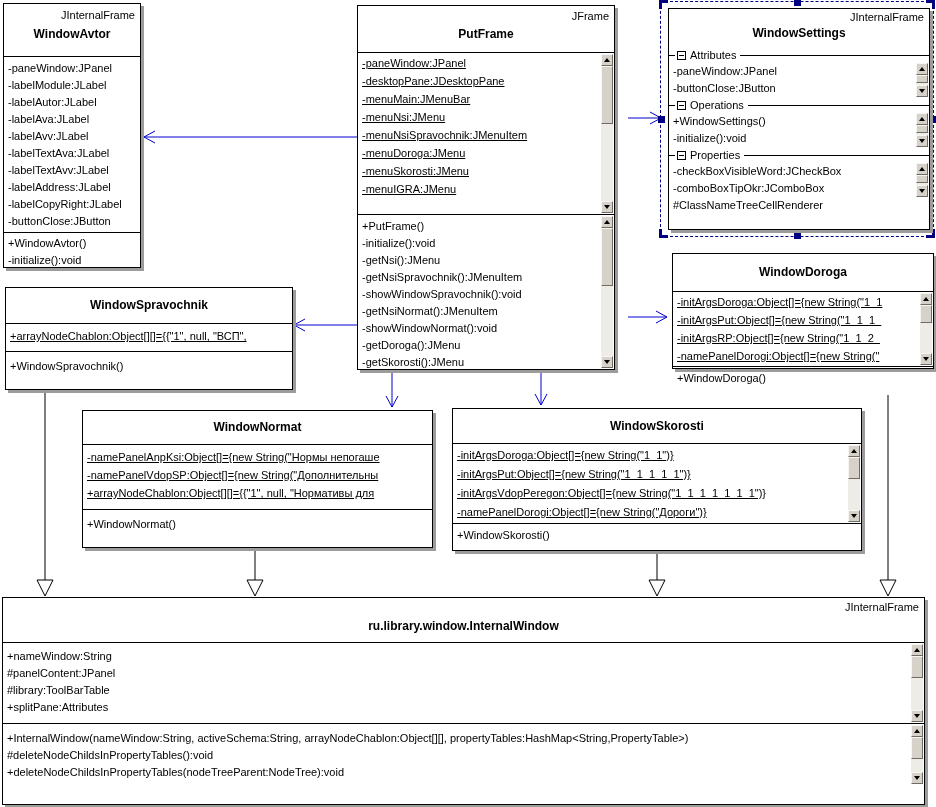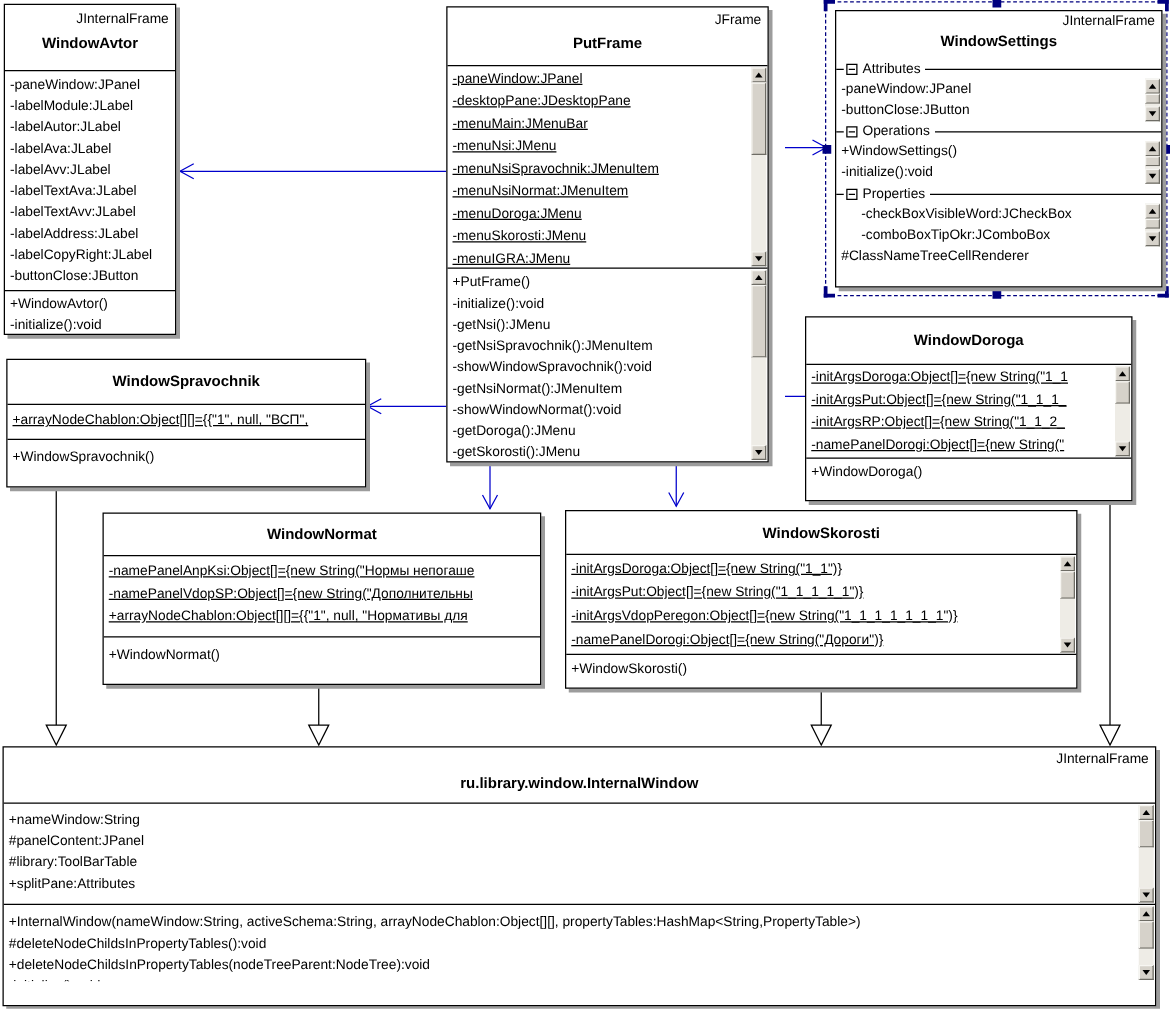--- a/index.html
+++ b/index.html
@@ -122,21 +122,20 @@
     <div style="height:46px;">
       <div class="stereo" style="padding-top:4px;">JFrame</div>
       <div class="cname" style="padding-top:5px;">PutFrame</div>
     </div>
     <div class="comp r18 hasvsb" style="height:162px;padding-top:2px;">
       <div class="row u">-paneWindow:JPanel</div>
       <div class="row u">-desktopPane:JDesktopPane</div>
       <div class="row u">-menuMain:JMenuBar</div>
       <div class="row u">-menuNsi:JMenu</div>
       <div class="row u">-menuNsiSpravochnik:JMenuItem</div>
-      <div class="row u">-menuNsiNormat:JMenuItem</div>
       <div class="row u">-menuDoroga:JMenu</div>
       <div class="row u">-menuSkorosti:JMenu</div>
       <div class="row u">-menuIGRA:JMenu</div>
       <div class="vsb" style="--th:58px;">
           <div class="sbtn">
             <span class="tri tri-up"></span>
           </div>
           <div class="sthumb"></div>
           <div class="strack"></div>
           <div class="sbtn">
@@ -222,21 +221,21 @@
             <span class="tri tri-down"></span>
           </div>
         </div>
     </div>
     <div class="ghdr">
       <span class="ln1"></span>
         <span class="gicon"></span>
       <span class="glabel">Properties</span>
         <span class="ln2"></span>
     </div>
-    <div class="gitems" style="height:34px;margin-left:16px;">
+    <div class="gitems" style="height:34px;">
       <div class="row">-checkBoxVisibleWord:JCheckBox</div>
       <div class="row">-comboBoxTipOkr:JComboBox</div>
       <div class="vsb" style="top:0;bottom:0;--th:8px;">
           <div class="sbtn">
             <span class="tri tri-up"></span>
           </div>
           <div class="sthumb"></div>
           <div class="strack"></div>
           <div class="sbtn">
             <span class="tri tri-down"></span>
@@ -253,21 +252,21 @@
       <div class="cname" style="padding-top:10px;">WindowSpravochnik</div>
     </div>
     <div class="comp" style="height:28px;padding-top:4px;">
       <div class="row u">+arrayNodeChablon:Object[][]={{"1", null, "ВСП",</div>
     </div>
     <div class="comp" style="height:38px;padding-top:6px;">
       <div class="row">+WindowSpravochnik()</div>
     </div>
   </div>
 
-  <div class="box" style="left:644px;top:253px;width:262px;height:148px;">
+  <div class="box" style="left:672px;top:253px;width:262px;height:116px;">
     <div style="height:37px;">
       <div class="cname" style="padding-top:11px;">WindowDoroga</div>
     </div>
     <div class="comp r18 hasvsb" style="height:75px;padding-top:2px;">
       <div class="row u">-initArgsDoroga:Object[]={new String("1_1</div>
       <div class="row u">-initArgsPut:Object[]={new String("1_1_1_</div>
       <div class="row u">-initArgsRP:Object[]={new String("1_1_2_</div>
       <div class="row u">-namePanelDorogi:Object[]={new String("</div>
       <div class="vsb" style="--th:18px;">
           <div class="sbtn">

